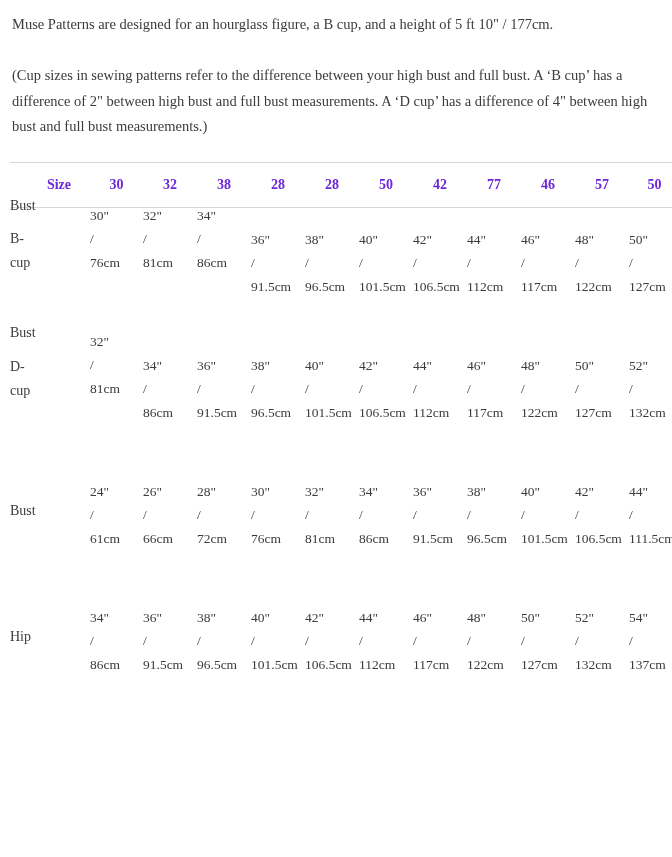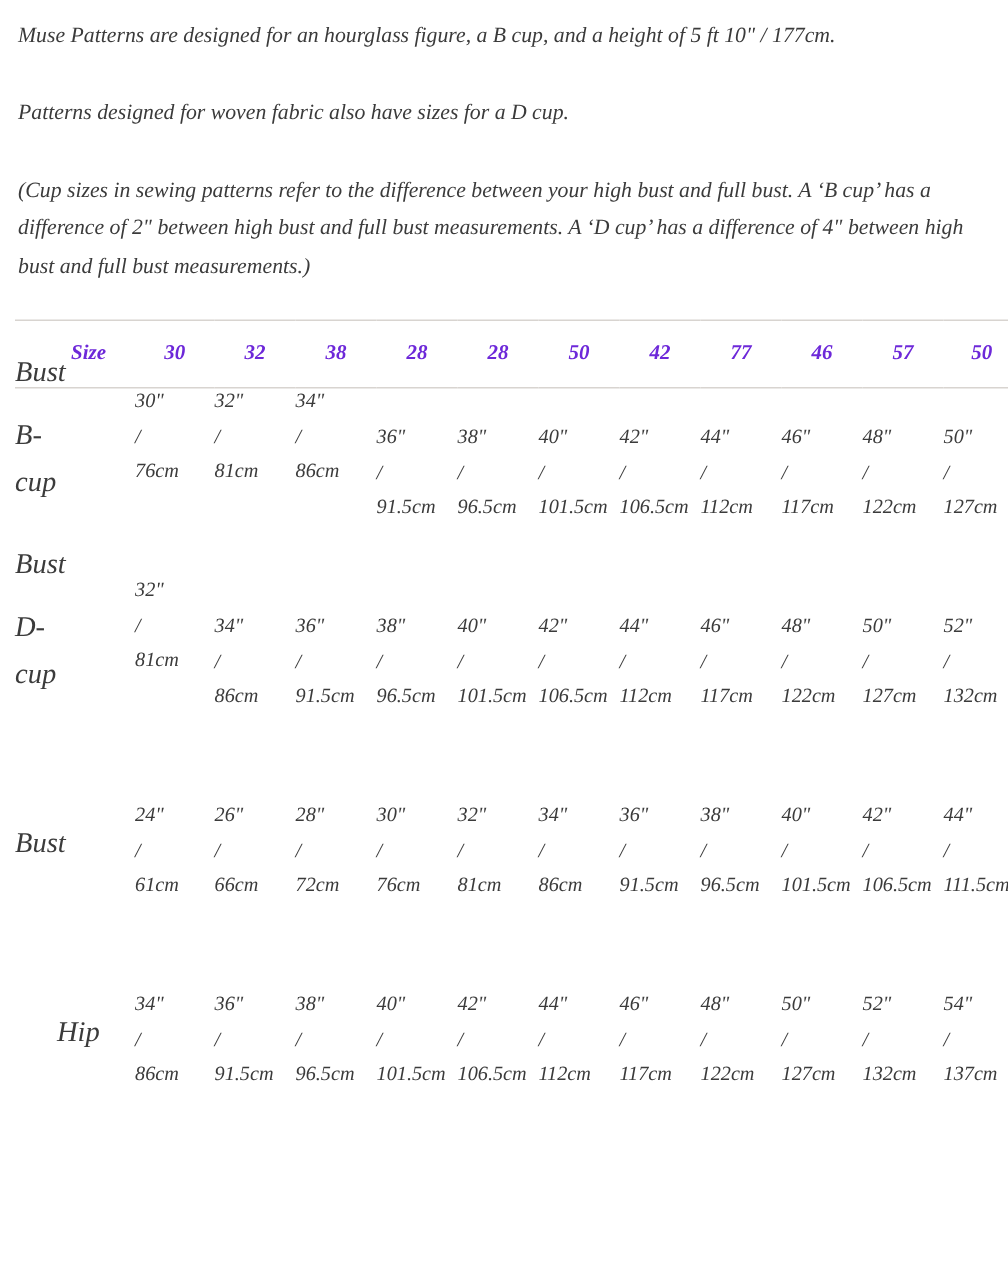--- a/index.html
+++ b/index.html
@@ -11,21 +11,20 @@
     width: 672px;
     height: 857px;
     font-family: "Liberation Serif", serif;
     color: #3a3a3a;
     overflow: hidden;
   }
   .page {
     padding: 12px 10px 0 10px;
     box-sizing: border-box;
     width: 672px;
-    font-style: italic;
   }
   .intro {
     font-family: "Liberation Serif", serif;
     font-size: 14.5px;
     line-height: 1.75;
     color: #3b3b3b;
     margin: 0 0 18px 0;
     padding: 0 2px;
   }
   .intro.p1 { margin-bottom: 26px; }
@@ -54,21 +53,21 @@
   table.size-table thead th.corner {
     padding-left: 18px;
   }
   table.size-table tbody td {
     padding: 0;
     vertical-align: middle;
     border: none;
   }
   .rowlabel {
     padding-left: 18px;
-    font-size: 19px;
+    font-size: 14px;
     color: #3b3b3b;
     line-height: 1.55;
   }
   .cell-stack {
     display: block;
     line-height: 1.75;
     font-size: 13.5px;
     color: #3b3b3b;
   }
   .cell-stack .unit { display: block; white-space: nowrap; }
@@ -81,21 +80,20 @@
   .off3 { position: relative; top: 8px; }
 
   .label-b { position: relative; top: -2px; }
 </style>
 </head>
 <body>
 
 <div class="page">
 
   <p class="intro p1">Muse Patterns are designed for an hourglass figure, a B cup, and a height of 5 ft 10" / 177cm.</p>
-  <p class="intro p2">Patterns designed for woven fabric also have sizes for a D cup.</p>
   <p class="intro p3">(Cup sizes in sewing patterns refer to the difference between your high bust and full bust. A ‘B cup’ has a difference of 2" between high bust and full bust measurements. A ‘D cup’ has a difference of 4" between high bust and full bust measurements.)</p>
 
   <table class="size-table">
     <thead>
       <tr>
         <th class="corner" style="width:62px">Size</th>
         <th style="width:53px">30</th>
         <th style="width:54px">32</th>
         <th style="width:54px">38</th>
         <th style="width:54px">28</th>
@@ -370,21 +368,21 @@
         </span>
           </td>
       </tr>
 
       <tr class="spacer-row">
           <td colspan="12"></td>
         </tr>
 
       <tr class="data-row">
         <td class="rowlabel">
-          <span style="display:block; position:relative; top:4px;margin-left:28px;">Hip</span>
+          <span style="display:block; position:relative; top:4px;">Hip</span>
         </td>
         <td>
             <span class="cell-stack off3">
           <span class="unit">34"</span>
           <span class="unit">/</span>
           <span class="unit">86cm</span>
         </span>
           </td>
         <td>
             <span class="cell-stack off3">

